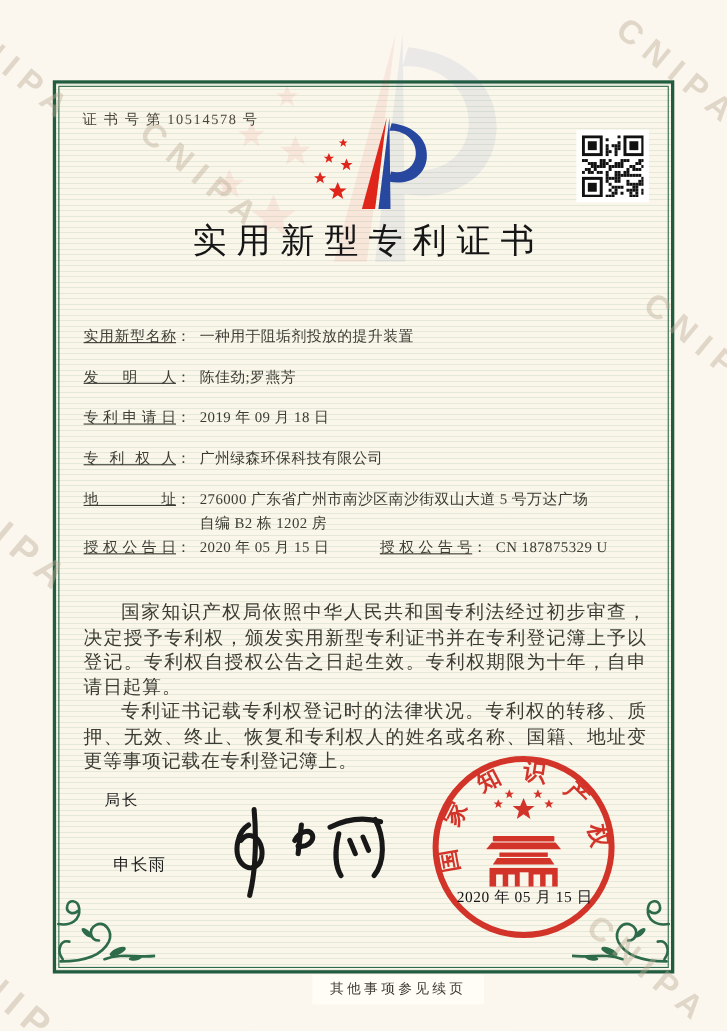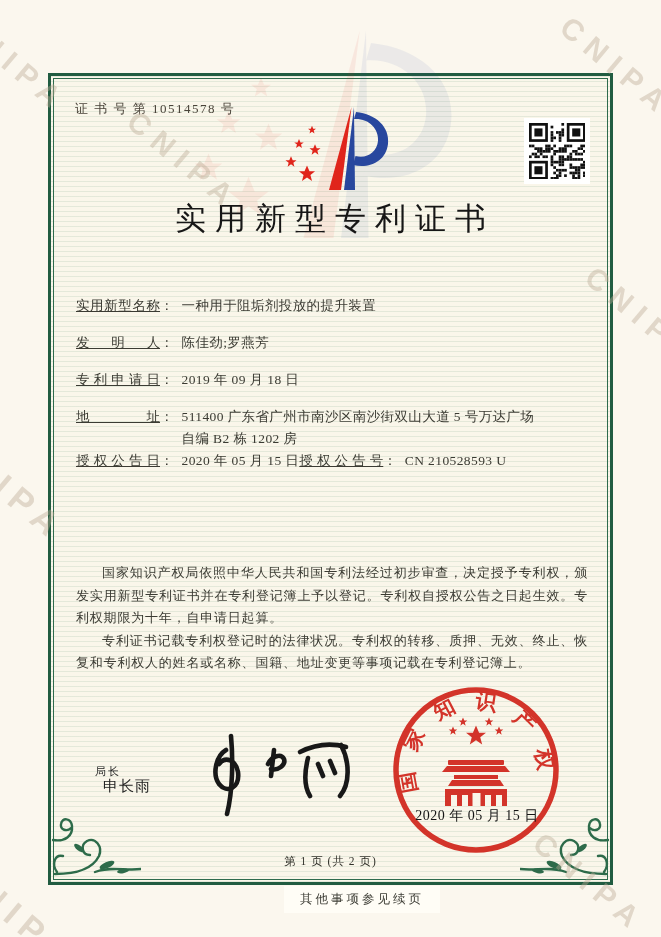--- a/index.html
+++ b/index.html
@@ -41,27 +41,27 @@
     font-size:31px;font-weight:400;letter-spacing:9px;color:#161616;text-indent:9px;}
   
   .fields{left:25px;top:219px;width:512px;font-size:13.5px;line-height:22px;}
   .frow{margin-bottom:15px;white-space:nowrap;}
   .frow.addr{margin-bottom:0;white-space:normal;}
   .lbl{display:inline-block;width:84px;text-align:justify;text-align-last:justify;
     vertical-align:top;text-decoration:underline;}
   .val{padding-left:8px;letter-spacing:.4px;margin-top:24px;}
   .addr-val{display:inline-block;width:402px;vertical-align:top;letter-spacing:.4px;
     padding-left:8px;}
-  .grant2{}
-  
-  .paras{left:25px;top:486px;width:512px;font-size:13px;line-height:22.5px;
+  .grant2{margin-left:46px;}
+  
+  .paras{left:25px;top:470px;width:512px;font-size:17px;line-height:22.5px;
     letter-spacing:.8px;text-align:justify;}
   .paras p{margin:0;text-indent:2em;}
   
-  .sig-title{left:44px;top:688px;font-size:11px;letter-spacing:2px;color:#222;font-family:Liberation Mono, monospace;}
+  .sig-title{left:44px;top:643px;font-size:14px;letter-spacing:2px;color:#222;font-family:Liberation Mono, monospace;}
   .sig-name{left:52px;top:701px;font-size:15px;letter-spacing:1px;color:#222;}
   .sig-script{left:135px;top:652px;width:180px;height:95px;}
   
   .seal{left:339px;top:608px;width:172px;height:172px;opacity:.93;}
   .seal-date{left:341px;top:731px;width:170px;text-align:center;
     font-size:14px;letter-spacing:.5px;color:#151515;}
   
   .flourish{width:92px;height:90px;}
   .fl-left{left:-2px;top:710px;}
   .fl-right{left:469px;top:710px;transform:scaleX(-1);}
@@ -259,25 +259,28 @@
   <div class="abs z3 fields">
     <div class="frow">
       <span class="lbl">实用新型名称</span><span>：</span><span class="val">一种用于阻垢剂投放的提升装置</span>
     </div>
     <div class="frow">
       <span class="lbl">发明人</span><span>：</span><span class="val">陈佳劲;罗燕芳</span>
     </div>
     <div class="frow">
       <span class="lbl">专利申请日</span><span>：</span><span class="val">2019 年 09 月 18 日</span>
     </div>
+    <div class="frow">
+      <span class="lbl">专利权人</span><span>：</span><span class="val">广州绿森环保科技有限公司</span>
+    </div>
     <div class="frow addr">
-      <span class="lbl">地址</span><span>：</span><span class="addr-val"><span>511400 广东省广州市南沙区南沙街双山大道 5 号万达广场</span><br><span>自编 B2 栋 1202 房</span></span>
-    </div>
-    <div class="frow">
-      <span class="lbl">授权公告日</span><span>：</span><span class="val">2020 年 05 月 15 日</span><span class="lbl grant2">授权公告号</span><span>：</span><span class="val">CN 210528593 U</span>
+      <span class="lbl">地址</span><span>：</span><span class="addr-val"><span>276000 广东省广州市南沙区南沙街双山大道 5 号万达广场</span><br><span>自编 B2 栋 1202 房</span></span>
+    </div>
+    <div class="frow">
+      <span class="lbl">授权公告日</span><span>：</span><span class="val">2020 年 05 月 15 日</span><span class="lbl grant2">授权公告号</span><span>：</span><span class="val">CN 187875329 U</span>
     </div>
   </div>
 
   <div class="abs z3 paras">
     <p>国家知识产权局依照中华人民共和国专利法经过初步审查，决定授予专利权，颁发实用新型专利证书并在专利登记簿上予以登记。专利权自授权公告之日起生效。专利权期限为十年，自申请日起算。</p>
     <p>专利证书记载专利权登记时的法律状况。专利权的转移、质押、无效、终止、恢复和专利权人的姓名或名称、国籍、地址变更等事项记载在专利登记簿上。</p>
   </div>
 
   <div class="abs z3 sig-title">局长</div>
   <div class="abs z3 sig-name">申长雨</div>
@@ -323,18 +326,17 @@
   </svg>
   <div class="abs z3 seal-date">2020 年 05 月 15 日</div>
 
   <svg class="abs z3 flourish fl-left" viewBox="0 0 92 90">
       <use href="#flourish-sym"></use>
     </svg>
   <svg class="abs z3 flourish fl-right" viewBox="0 0 92 90">
       <use href="#flourish-sym"></use>
     </svg>
 
-  <div class="abs z3 page-num">第 1 页 (共 2 页)</div>
 </div>
 
 <div class="continuation">
   <span>其他事项参见续页</span>
 </div>
 
 </body></html>

